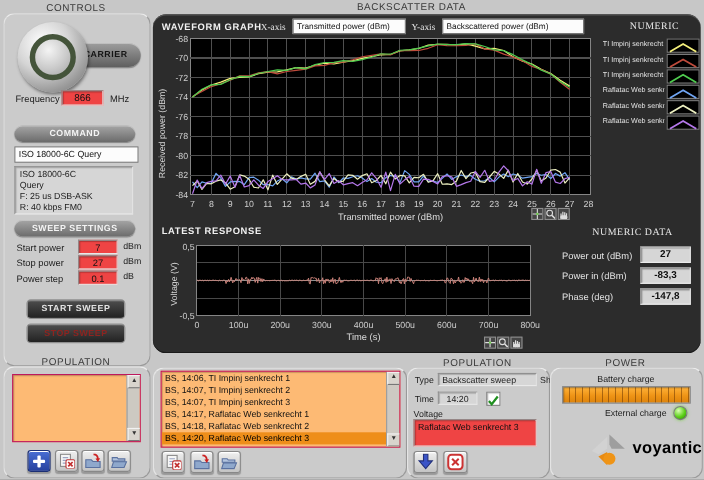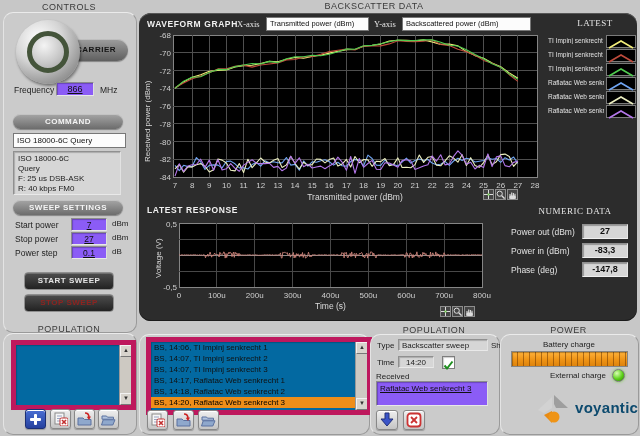--- a/index.html
+++ b/index.html
@@ -1,21 +1,21 @@
 <!DOCTYPE html>
 <html><head>
 <meta charset="utf-8">
 <style>
   html,body{margin:0;padding:0;background:#b8b8b8;}
   #stage{position:relative;width:640px;height:436px;background:#c7c7c7;overflow:hidden;
          font-family:"Liberation Sans",sans-serif;color:#222;}
   .abs{position:absolute;}
   .hdr{font-size:9px;color:#3a3a3a;text-align:center;letter-spacing:.5px;white-space:nowrap;}
   .raised{background:#cbcbcb;border:1px solid #9a9a9a;border-top-color:#ebebeb;border-left-color:#e4e4e4;border-radius:10px;}
-  .sunken{background:#8b5cf6;border:1px solid #8c8c8c;border-bottom-color:#e8e8e8;border-right-color:#dedede;box-shadow:inset 1px 1px 1px rgba(0,0,0,.25);text-decoration:underline;}
+  .sunken{background:#ef4444;border:1px solid #8c8c8c;border-bottom-color:#e8e8e8;border-right-color:#dedede;box-shadow:inset 1px 1px 1px rgba(0,0,0,.25);}
   .gsunk{background:#d6d6d6;border:1px solid #909090;border-bottom-color:#e9e9e9;border-right-color:#e2e2e2;box-shadow:inset 1px 1px 1px rgba(0,0,0,.2);}
   .pill{border-radius:8px;background:linear-gradient(#a6a6a6,#6c6c6c);color:#f4f4f4;
         font-size:8px;font-weight:bold;text-align:center;line-height:15px;letter-spacing:.5px;
         box-shadow:0 1px 1px rgba(0,0,0,.35), inset 0 1px 0 rgba(255,255,255,.35);}
   .lab{font-size:8.5px;color:#1d1d1d;white-space:nowrap;}
   .inp{font-family:"Liberation Sans",sans-serif;font-size:9px;text-align:center;padding:0;color:#111;}
   .darkbtn{border-radius:4px;background:linear-gradient(#4e4e4e,#222);border:1px solid #8f8f8f;
         font-size:8px;font-weight:bold;text-align:center;letter-spacing:.5px;line-height:15px;
         box-shadow:inset 0 1px 0 rgba(255,255,255,.2);cursor:pointer;}
   .dark{background:#2c2c2c;border-radius:12px;box-shadow:inset 0 1px 0 #565656, inset 0 -1px 0 #1a1a1a;}
@@ -23,21 +23,21 @@
   .wlab2{font-size:8.5px;color:#e6e6e6;white-space:nowrap;font-family:Liberation Serif, serif;}
   .combo{background:#fcfcfc;border:1px solid #777;font-size:7.5px;color:#111;line-height:12px;
          padding-left:3px;white-space:nowrap;overflow:hidden;}
   .vlabel{position:absolute;transform:rotate(-90deg);transform-origin:left top;font-size:8px;color:#d8d8d8;white-space:nowrap;}
   .legrow-label{font-size:6.5px;color:#e2e2e2;white-space:nowrap;overflow:hidden;}
   .legswatch{background:#000;border:1px solid #7a7a7a;}
   .numlab{font-size:8.5px;color:#e2e2e2;white-space:nowrap;}
   .numbox{background:#d6d6d6;border:1px solid #909090;border-bottom-color:#efefef;border-right-color:#e5e5e5;
           box-shadow:inset 1px 1px 1px rgba(0,0,0,.3);font-size:9px;font-weight:bold;color:#101010;
           text-align:center;line-height:13px;}
-  .listbox{background:#0369a1;border:5px solid #be185d;box-shadow:inset 1px 1px 1px rgba(0,0,0,.2);overflow:hidden;}
+  .listbox{background:#fdba74;border:1px solid #be185d;box-shadow:inset 1px 1px 1px rgba(0,0,0,.2);overflow:hidden;}
   .lrow{height:11px;line-height:11px;font-size:8px;color:#111;padding-left:3px;white-space:nowrap;}
   .lrow.selected{background:#ee8e1a;color:#000;}
   .sbar{position:absolute;top:0;right:0;bottom:0;width:11px;background:#cdc9c2;border-left:1px solid #999;}
   .sbtn{position:absolute;left:0;width:10px;height:10px;background:#d8d4cd;border:1px solid;
         border-color:#f2f2f2 #777 #777 #f2f2f2;font-size:6px;line-height:9px;text-align:center;color:#333;cursor:pointer;}
   .iconbtn{position:absolute;width:21px;height:20px;border-radius:3px;background:linear-gradient(#efefef,#c4c4c4);
         border:1px solid #888;box-shadow:0 1px 1px rgba(0,0,0,.25), inset 0 1px 0 #fff;cursor:pointer;
         display:flex;align-items:center;justify-content:center;padding:0;}
   .palbtn{position:absolute;width:11px;height:11px;background:#454545;border:1px solid #8d8d8d;
         display:flex;align-items:center;justify-content:center;padding:0;cursor:pointer;}
@@ -88,21 +88,21 @@
   <div class="abs darkbtn" style="left:24px;top:294px;width:88px;height:16px;color:#8e2420;">STOP SWEEP</div>
 
   <div class="abs hdr" style="left:125px;top:1px;width:498px;">BACKSCATTER DATA</div>
   <div class="abs dark" style="left:139px;top:13px;width:498px;height:308px;"></div>
 
   <div class="abs wlab" style="left:147px;top:19px;">WAVEFORM GRAPH</div>
   <div class="abs wlab2" style="left:237px;top:19px;">X-axis</div>
   <div class="abs combo" style="left:266px;top:17px;width:98px;height:12px;">Transmitted power (dBm)</div>
   <div class="abs wlab2" style="left:374px;top:19px;">Y-axis</div>
   <div class="abs combo" style="left:402px;top:17px;width:124px;height:12px;">Backscattered power (dBm)</div>
-  <div class="abs wlab2" style="left:555px;top:18px;width:80px;text-align:center;font-size:9px;letter-spacing:.5px;">LATEST</div>
+  <div class="abs wlab2" style="left:555px;top:18px;width:80px;text-align:center;font-size:9px;letter-spacing:.5px;">NUMERIC</div>
 
   <div class="abs" id="waveform-chart" style="left:145px;top:30px;width:400px;height:172px;"><svg width="400" height="172">
         <rect x="28" y="5" width="364" height="142" fill="#000" stroke="#858585" shape-rendering="crispEdges"></rect>
         <line x1="47.14285714285714" y1="5" x2="47.14285714285714" y2="147" stroke="#4f4f4f" shape-rendering="crispEdges"></line>
         <line x1="64.28571428571428" y1="5" x2="64.28571428571428" y2="147" stroke="#4f4f4f" shape-rendering="crispEdges"></line>
         <line x1="81.42857142857142" y1="5" x2="81.42857142857142" y2="147" stroke="#4f4f4f" shape-rendering="crispEdges"></line>
         <line x1="98.57142857142857" y1="5" x2="98.57142857142857" y2="147" stroke="#4f4f4f" shape-rendering="crispEdges"></line>
         <line x1="115.71428571428571" y1="5" x2="115.71428571428571" y2="147" stroke="#4f4f4f" shape-rendering="crispEdges"></line>
         <line x1="132.85714285714283" y1="5" x2="132.85714285714283" y2="147" stroke="#4f4f4f" shape-rendering="crispEdges"></line>
         <line x1="150" y1="5" x2="150" y2="147" stroke="#4f4f4f" shape-rendering="crispEdges"></line>
@@ -369,21 +369,21 @@
   <div class="abs raised" style="left:370px;top:334px;width:128px;height:99px;"></div>
   <div class="abs lab" style="left:377px;top:341px;font-size:8px;">Type</div>
   <div class="abs gsunk" style="left:398px;top:339px;width:90px;height:12px;font-size:8px;line-height:12px;padding-left:3px;box-sizing:border-box;white-space:nowrap;overflow:hidden;">Backscatter sweep</div>
   <div class="abs lab" style="left:377px;top:358px;font-size:8px;">Time</div>
   <div class="abs gsunk" style="left:398px;top:356px;width:36px;height:12px;font-size:8px;line-height:12px;text-align:center;box-sizing:border-box;">14:20</div>
   <div class="abs chk" style="left:442px;top:356px;width:11px;height:11px;">
     <svg width="11" height="11">
         <polyline points="1.5,5.5 4,8.5 9.5,1.5" fill="none" stroke="#1f8f1f" stroke-width="2"></polyline>
       </svg></div>
   <div class="abs lab" style="left:456px;top:341px;font-size:8px;padding-left:35px;">Show graph</div>
-  <div class="abs lab" style="left:376px;top:372px;font-size:8px;">Received</div>
+  <div class="abs lab" style="left:376px;top:372px;font-size:8px;">Voltage</div>
   <div class="abs sunken" style="left:376px;top:381px;width:112px;height:25px;font-size:8px;padding:2px 3px;box-sizing:border-box;color:#111;white-space:nowrap;overflow:hidden;">Raflatac Web senkrecht 3</div>
   <button class="iconbtn" style="left:376px;top:410px;width:22px;">
     <svg width="16" height="16">
         <polygon points="6,1 10,1 10,7 14,7 8,14 2,7 6,7" fill="#3a54c8" stroke="#22307a"></polygon>
       </svg>
     </button>
   <button class="iconbtn" style="left:403px;top:410px;width:22px;">
     <svg width="16" height="16">
         <rect x="1.5" y="1.5" width="13" height="13" rx="3" fill="#fff" stroke="#c33" stroke-width="1.8"></rect>
         <line x1="5" y1="5" x2="11" y2="11" stroke="#c33" stroke-width="1.8"></line>
@@ -399,14 +399,14 @@
   <div class="abs lab" style="left:536px;top:371px;width:70px;text-align:right;font-size:8px;">External charge</div>
   <div class="abs" style="left:612px;top:369px;width:11px;height:11px;border-radius:50%;border:1px solid #7b7b7b;
        background:radial-gradient(circle at 35% 30%,#d9ffb2,#5ad016 55%,#2f7d0b);box-shadow:0 0 3px #7cd34a;"></div>
   <span class="abs" style="left:535px;top:391px;">
     <svg width="36" height="38">
       <polygon points="3,19 17,6 17,17 9,22" fill="#d2d2d2"></polygon>
       <polygon points="19,4 33,17 21,17 19,13" fill="#9e9e9e"></polygon>
       <polygon points="9,24 17,20 17,32" fill="#e88a12"></polygon>
       <circle cx="19" cy="26" r="5.5" fill="#ef9416"></circle>
     </svg></span>
-  <div class="abs" style="left:575px;top:399px;font-size:15px;font-weight:bold;color:#0c4a6e;letter-spacing:.3px;">voyantic</div>
+  <div class="abs" style="left:575px;top:399px;font-size:15px;font-weight:bold;color:#000000;letter-spacing:.3px;">voyantic</div>
 </div>
 
 </body></html>

